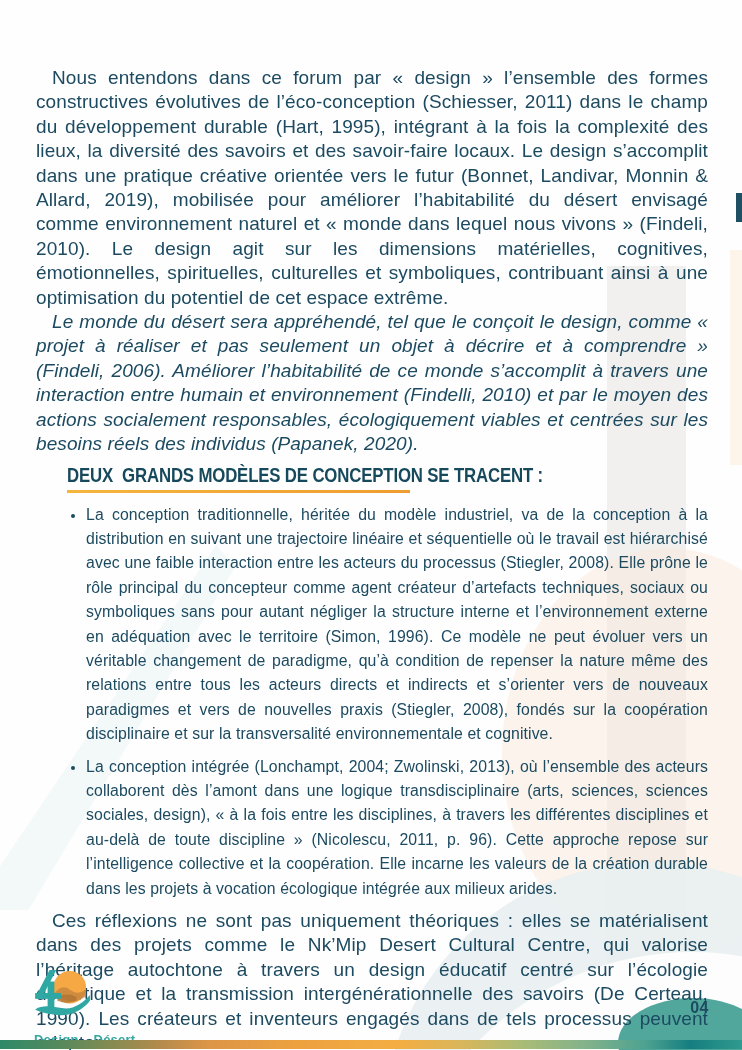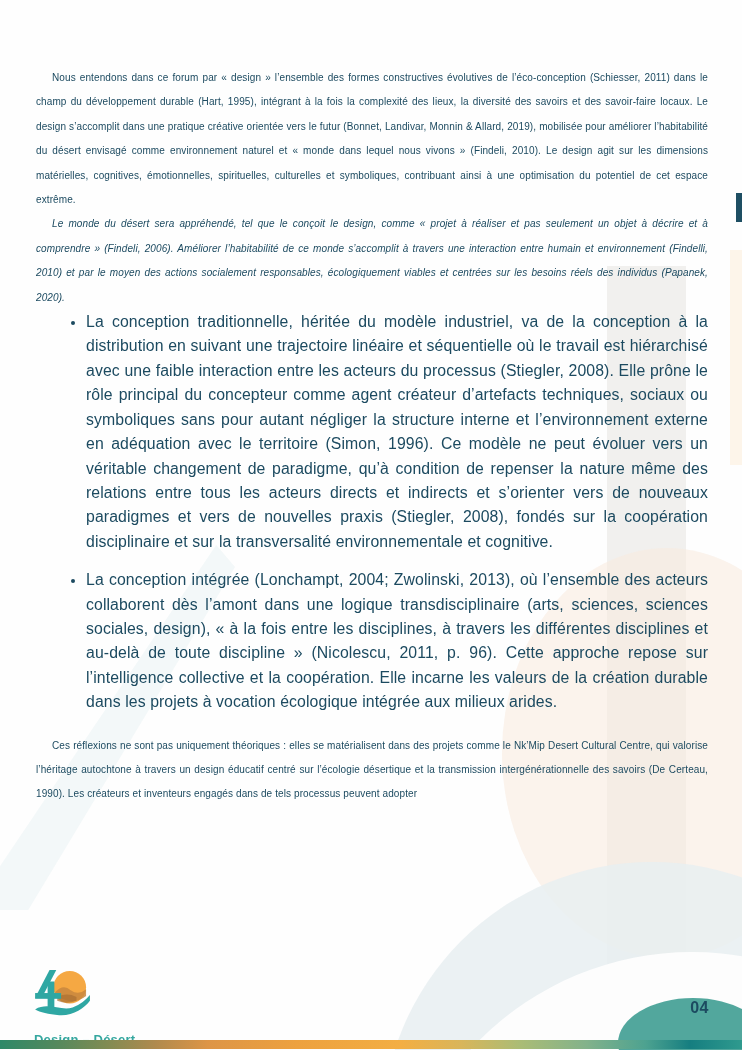--- a/index.html
+++ b/index.html
@@ -47,21 +47,21 @@
     background:#1e4f63;z-index:2;
   }
   
   .content{
     position:absolute;inset:0;z-index:5;
     padding:66px 34px 0 36px;
     box-sizing:border-box;
   }
   .content p{
     margin:0;
-    font-size:10px;line-height:24.4px;
+    font-size:19px;line-height:24.4px;
     text-align:justify;text-indent:16px;
     letter-spacing:.1px;
     color:#1c4a60;
   }
   .p1{margin-bottom:28px;}
   .p2{margin-bottom:8px;font-style:italic;}
   .section-heading-wrap{margin:6px 0 10px 31px;}
   .section-heading{
     display:inline-block;
     font-size:21px;font-weight:700;
@@ -76,22 +76,22 @@
   }
   ul.models{
     margin:0 0 0 34px;padding:0 0 0 16px;
     list-style:disc outside;
   }
   ul.models li{
     font-size:15.8px;line-height:24.4px;
     text-align:justify;color:#1c4a60;letter-spacing:.1px;
   }
   ul.models li::marker{color:#1c4a60;font-size:13px;}
-  .li-1{margin-bottom:14px;}
-  .li-2{margin-bottom:19px;}
+  .li-1{margin-bottom:8px;}
+  .li-2{margin-bottom:8px;}
   
   .logo{
     position:absolute;left:34px;top:969px;z-index:6;width:110px;
   }
   .logo-mark{display:block;}
   .logo-text{
     margin-top:17px;
     font-size:13px;line-height:8.5px;font-weight:700;
     color:#35a79f;letter-spacing:.2px;
   }
@@ -118,20 +118,24 @@
   <div class="bg-edge-warm"></div>
   <div class="bg-crescent"></div>
   <div class="bg-white-curve"></div>
   <div class="bg-teal-arc"></div>
   <div class="edge-tab"></div>
 
   <div class="content">
     <p class="p1">Nous entendons dans ce forum par « design » l’ensemble des formes constructives évolutives de l’éco-conception (Schiesser, 2011) dans le champ du développement durable (Hart, 1995), intégrant à la fois la complexité des lieux, la diversité des savoirs et des savoir-faire locaux. Le design s’accomplit dans une pratique créative orientée vers le futur (Bonnet, Landivar, Monnin &amp; Allard, 2019), mobilisée pour améliorer l’habitabilité du désert envisagé comme environnement naturel et « monde dans lequel nous vivons » (Findeli, 2010). Le design agit sur les dimensions matérielles, cognitives, émotionnelles, spirituelles, culturelles et symboliques, contribuant ainsi à une optimisation du potentiel de cet espace extrême.</p>
     <p class="p2">Le monde du désert sera appréhendé, tel que le conçoit le design, comme « projet à réaliser et pas seulement un objet à décrire et à comprendre » (Findeli, 2006). Améliorer l’habitabilité de ce monde s’accomplit à travers une interaction entre humain et environnement (Findelli, 2010) et par le moyen des actions socialement responsables, écologiquement viables et centrées sur les besoins réels des individus (Papanek, 2020).</p>
 
+    <div class="section-heading-wrap">
+      <div class="section-heading">DEUX  GRANDS MODÈLES DE CONCEPTION SE TRACENT :</div>
+      <div class="heading-underline"></div>
+    </div>
 
     <ul class="models">
       <li class="li-1">La conception traditionnelle, héritée du modèle industriel, va de la conception à la distribution en suivant une trajectoire linéaire et séquentielle où le travail est hiérarchisé avec une faible interaction entre les acteurs du processus (Stiegler, 2008).  Elle prône le rôle principal du concepteur comme agent créateur d’artefacts techniques, sociaux ou symboliques sans pour autant négliger la structure interne et l’environnement externe en adéquation avec le territoire (Simon, 1996). Ce modèle ne peut évoluer vers un véritable changement de paradigme, qu’à condition de repenser la nature même des relations entre tous les acteurs directs et indirects et s’orienter vers de nouveaux paradigmes et vers de nouvelles praxis (Stiegler, 2008), fondés sur la coopération disciplinaire et sur la transversalité environnementale et cognitive.</li>
       <li class="li-2">La conception intégrée (Lonchampt, 2004; Zwolinski, 2013), où l’ensemble des acteurs collaborent dès l’amont dans une logique transdisciplinaire (arts, sciences, sciences sociales, design), « à la fois entre les disciplines, à travers les différentes disciplines et au-delà de toute discipline » (Nicolescu, 2011, p. 96). Cette approche repose sur l’intelligence collective et la coopération. Elle incarne les valeurs de la création durable dans les projets à vocation écologique intégrée aux milieux arides.</li>
     </ul>
 
     <p class="p3">Ces réflexions ne sont pas uniquement théoriques : elles se matérialisent dans des projets comme le Nk’Mip Desert Cultural Centre, qui valorise l’héritage autochtone à travers un design éducatif centré sur l’écologie désertique et la transmission intergénérationnelle des savoirs (De Certeau, 1990). Les créateurs et inventeurs engagés dans de tels processus peuvent adopter</p>
   </div>
 
   <div class="logo">

